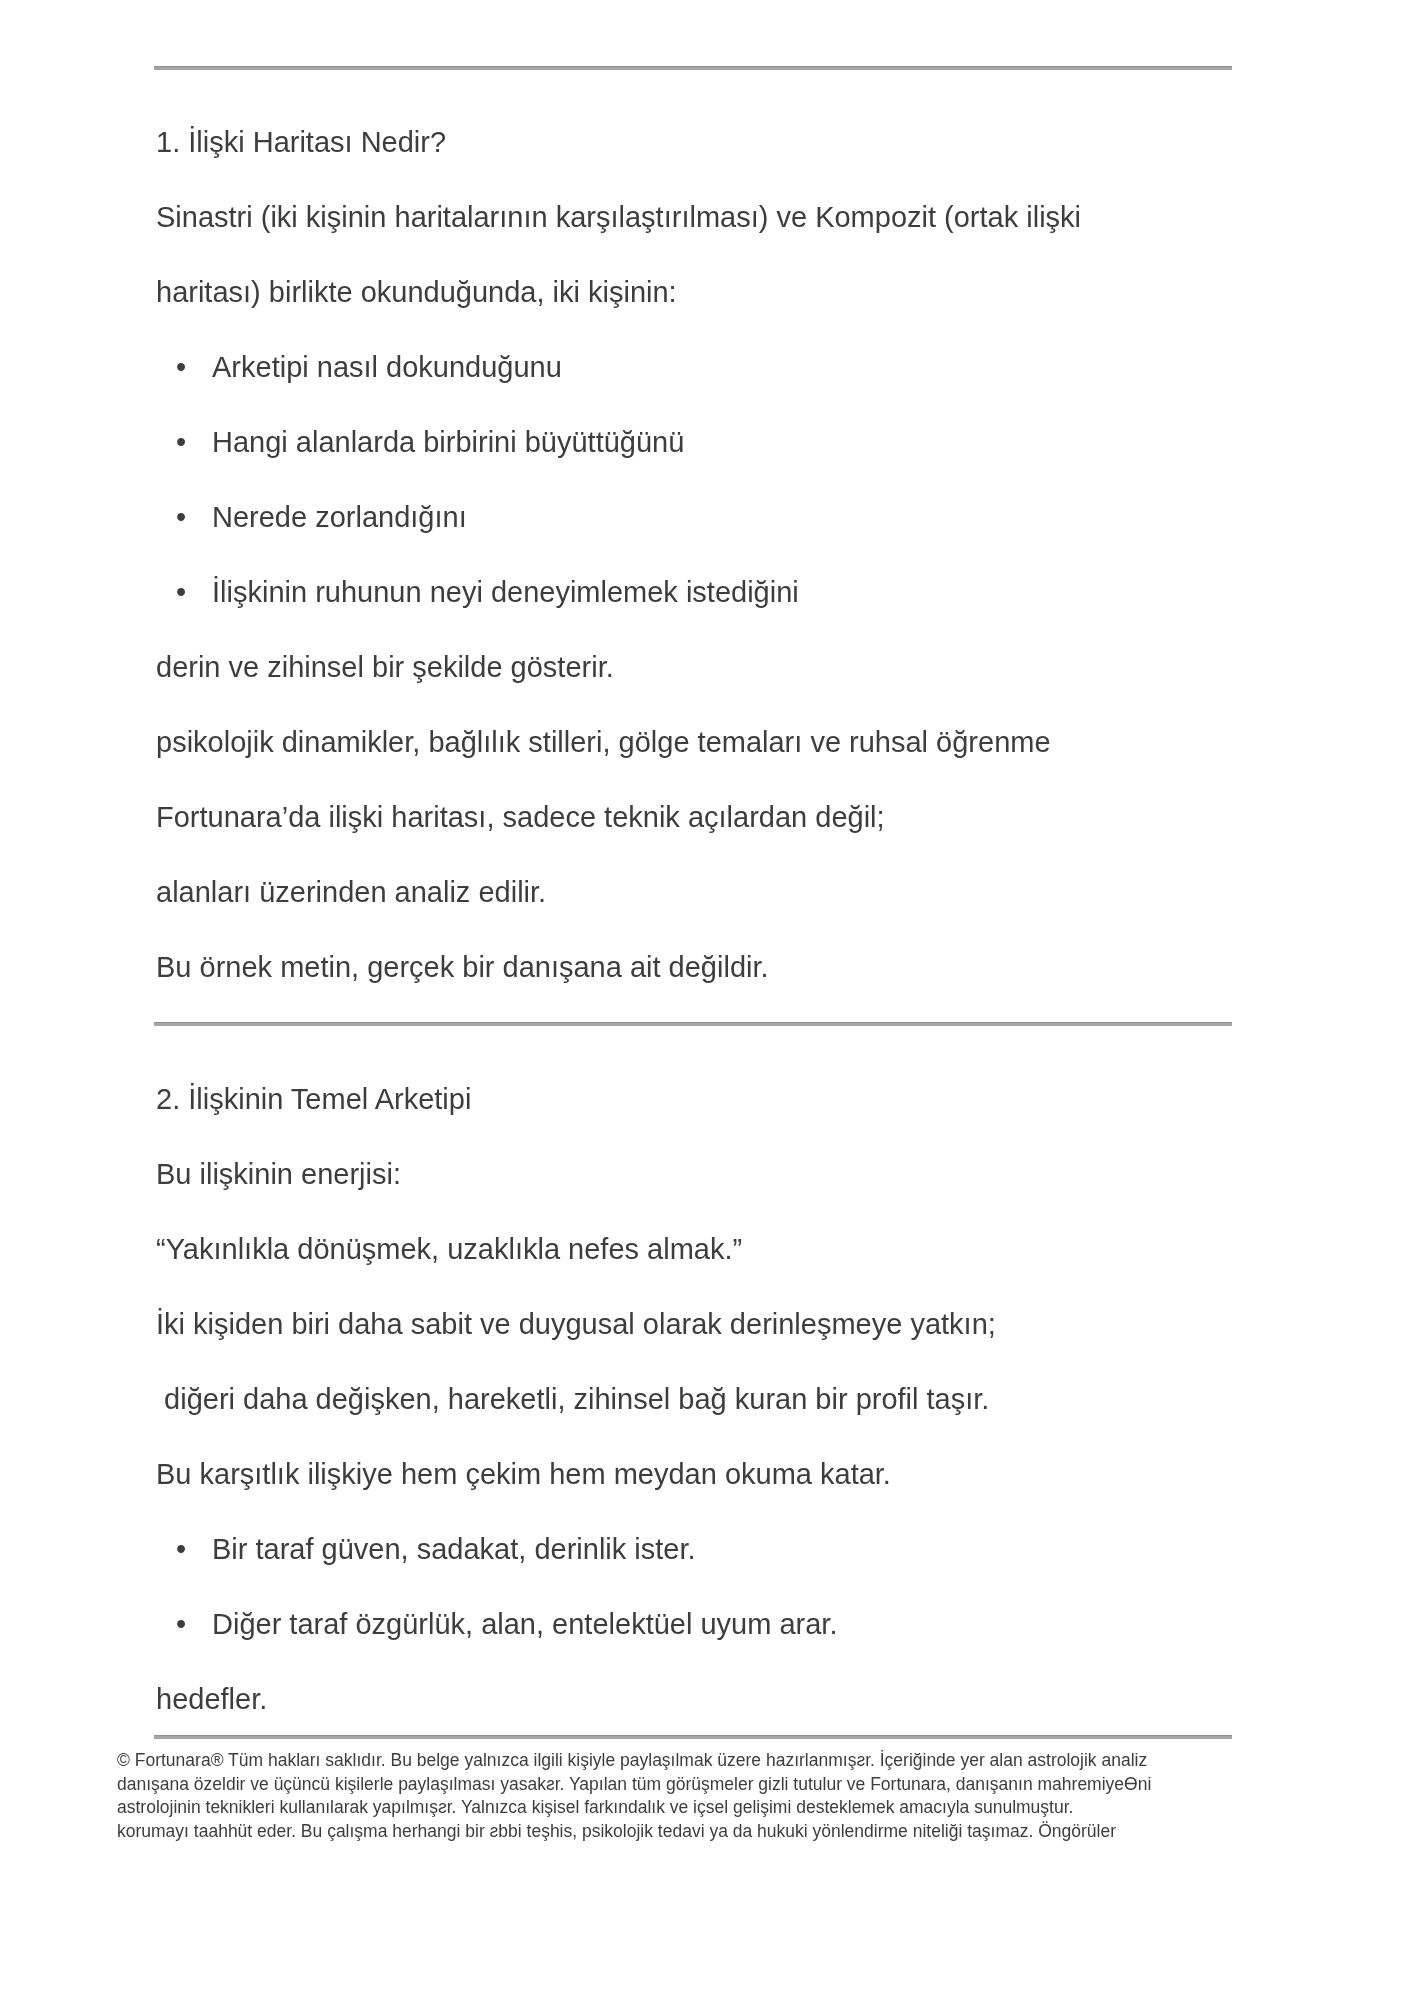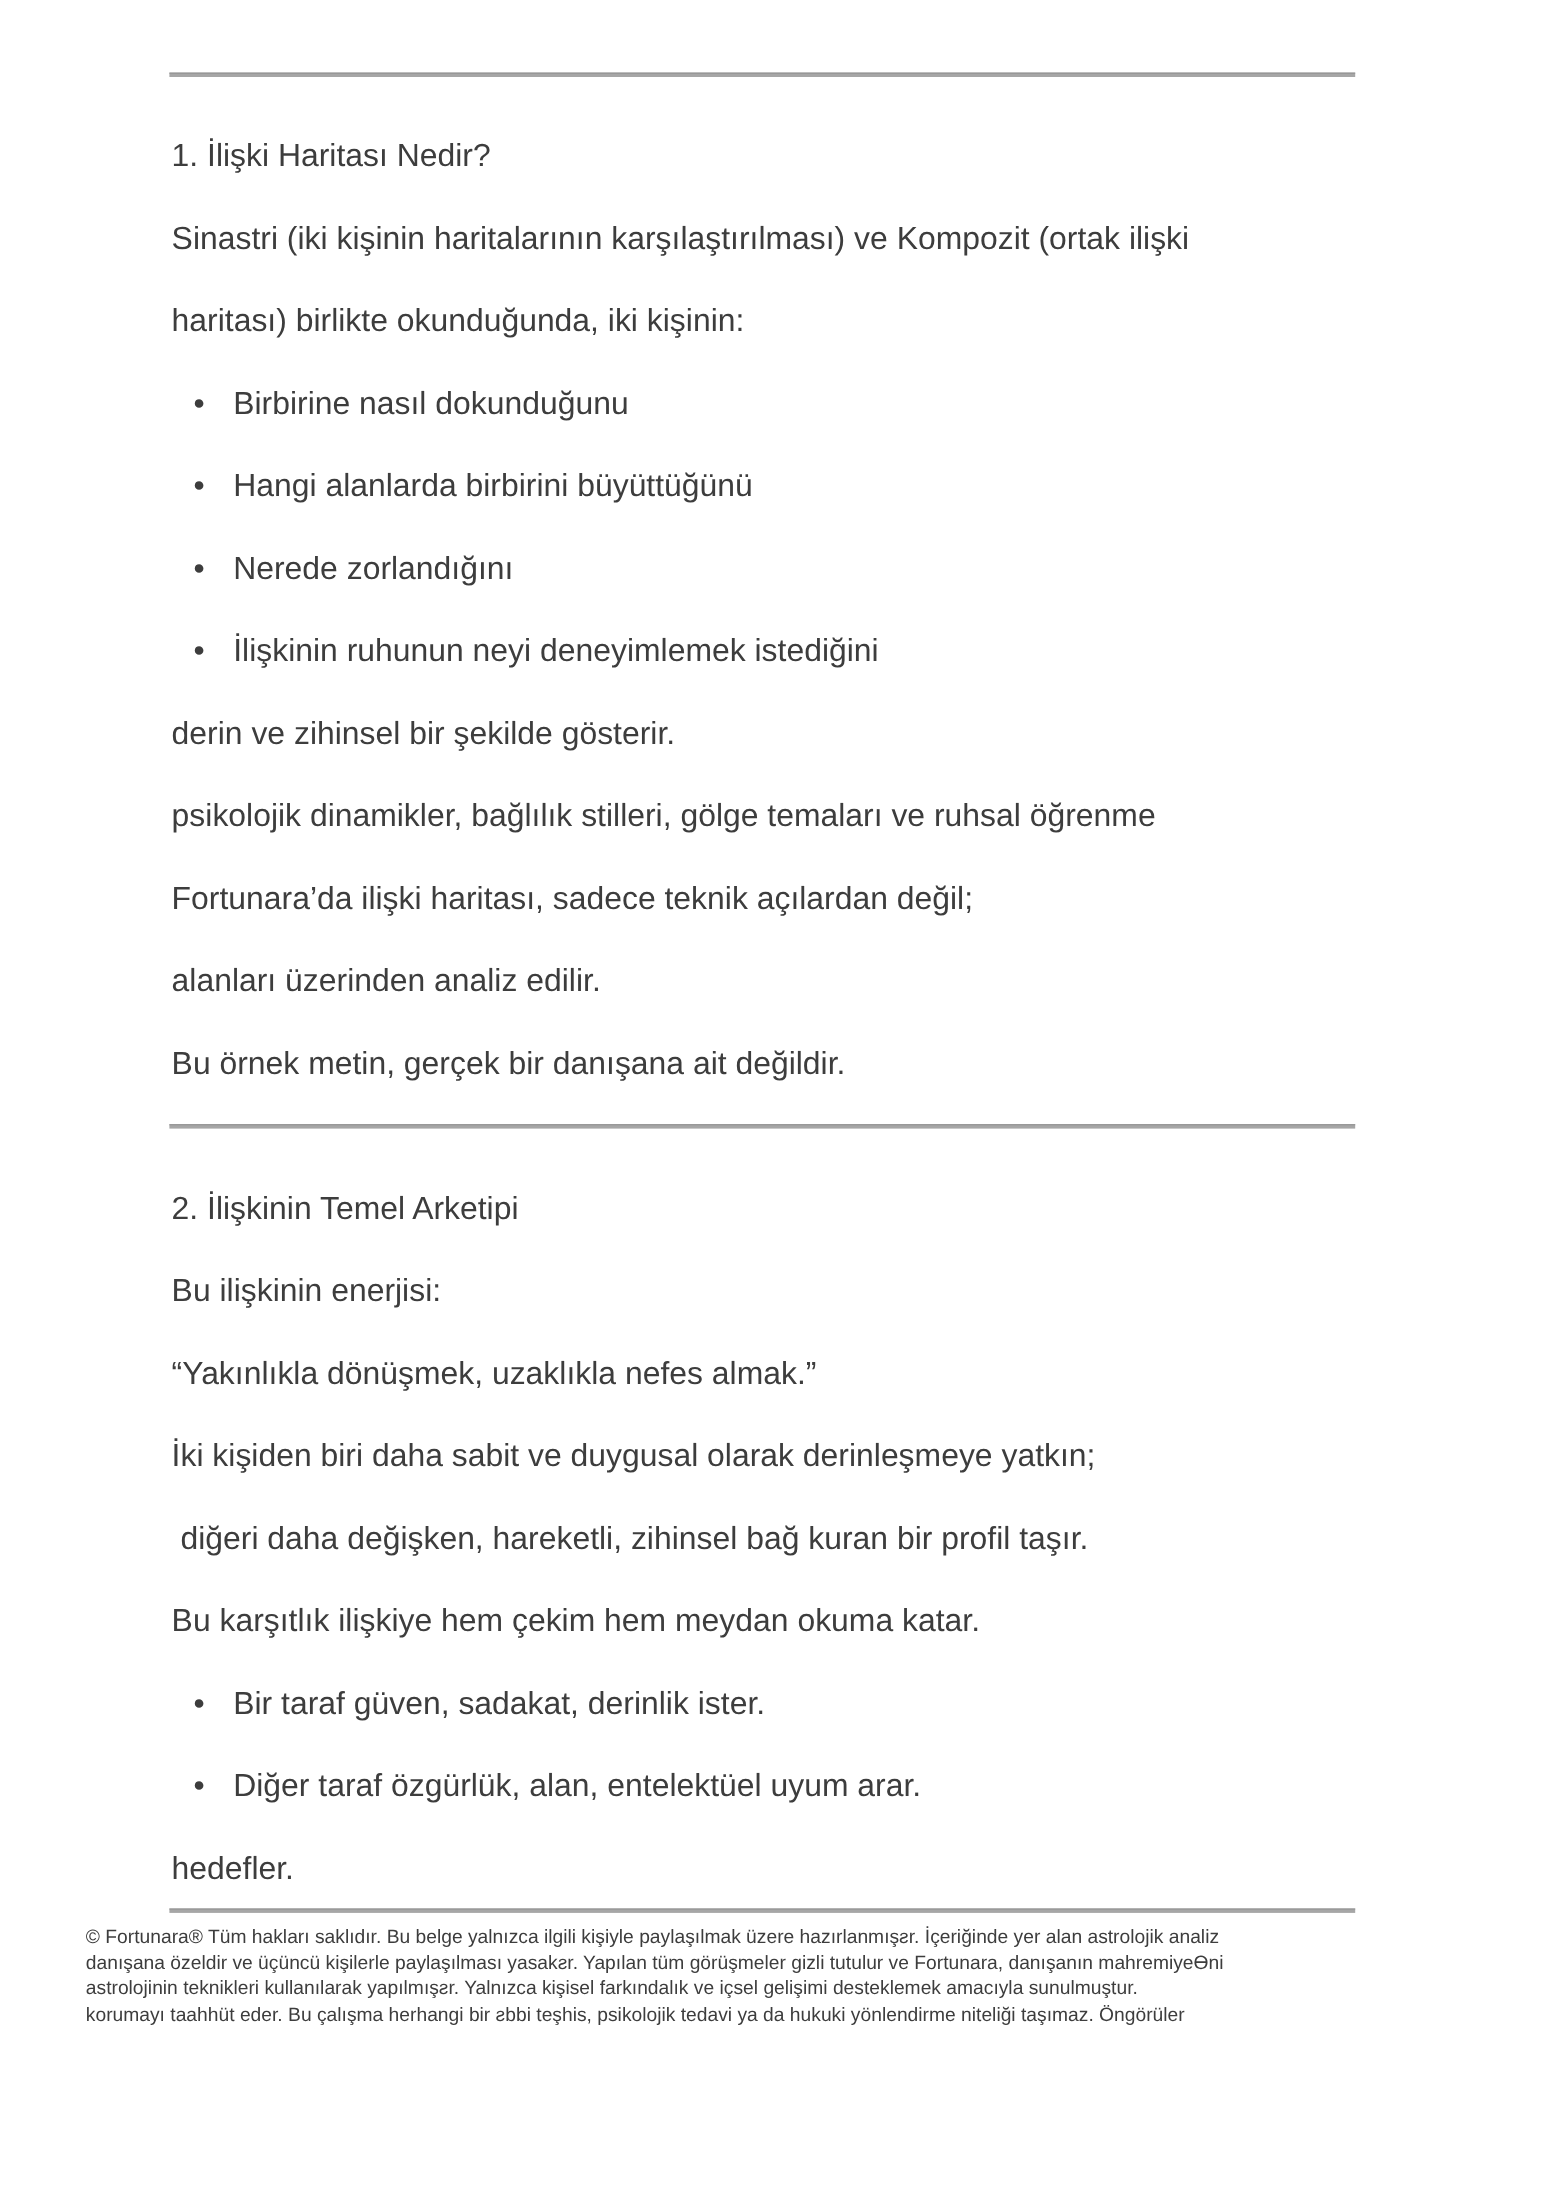--- a/index.html
+++ b/index.html
@@ -33,21 +33,21 @@
   .sec-2 { margin-top: 36px; }
   .line { white-space: pre; }
   .bullet { display: flex; }
   .dot {
     display: inline-block;
     margin-left: 20px;
     width: 36px;
     flex: 0 0 36px;
   }
   .footer {
-    margin: 10px 0 0 78px;
+    margin: 10px 0 0 117px;
     width: 1060px;
     font-size: 17.5px;
     line-height: 23.5px;
     color: var(--text-color, #3d3d3d);
   }
   .footer .line { white-space: pre; }
 </style>
 </head>
 <body>
 
@@ -55,21 +55,21 @@
 
   <div class="divider divider-top"></div>
 
   <section class="sec sec-1">
     <div class="line">1. İlişki Haritası Nedir?</div>
     <div class="line">Sinastri (iki kişinin haritalarının karşılaştırılması) ve Kompozit (ortak ilişki</div>
     <div class="line">haritası) birlikte okunduğunda, iki kişinin:</div>
 
     <div class="line bullet">
       <span class="dot">•</span>
-      <span>Birbirine nasıl dokunduğunu</span>
+      <span>Arketipi nasıl dokunduğunu</span>
     </div>
     <div class="line bullet">
       <span class="dot">•</span>
       <span>Hangi alanlarda birbirini büyüttüğünü</span>
     </div>
     <div class="line bullet">
       <span class="dot">•</span>
       <span>Nerede zorlandığını</span>
     </div>
     <div class="line bullet">

